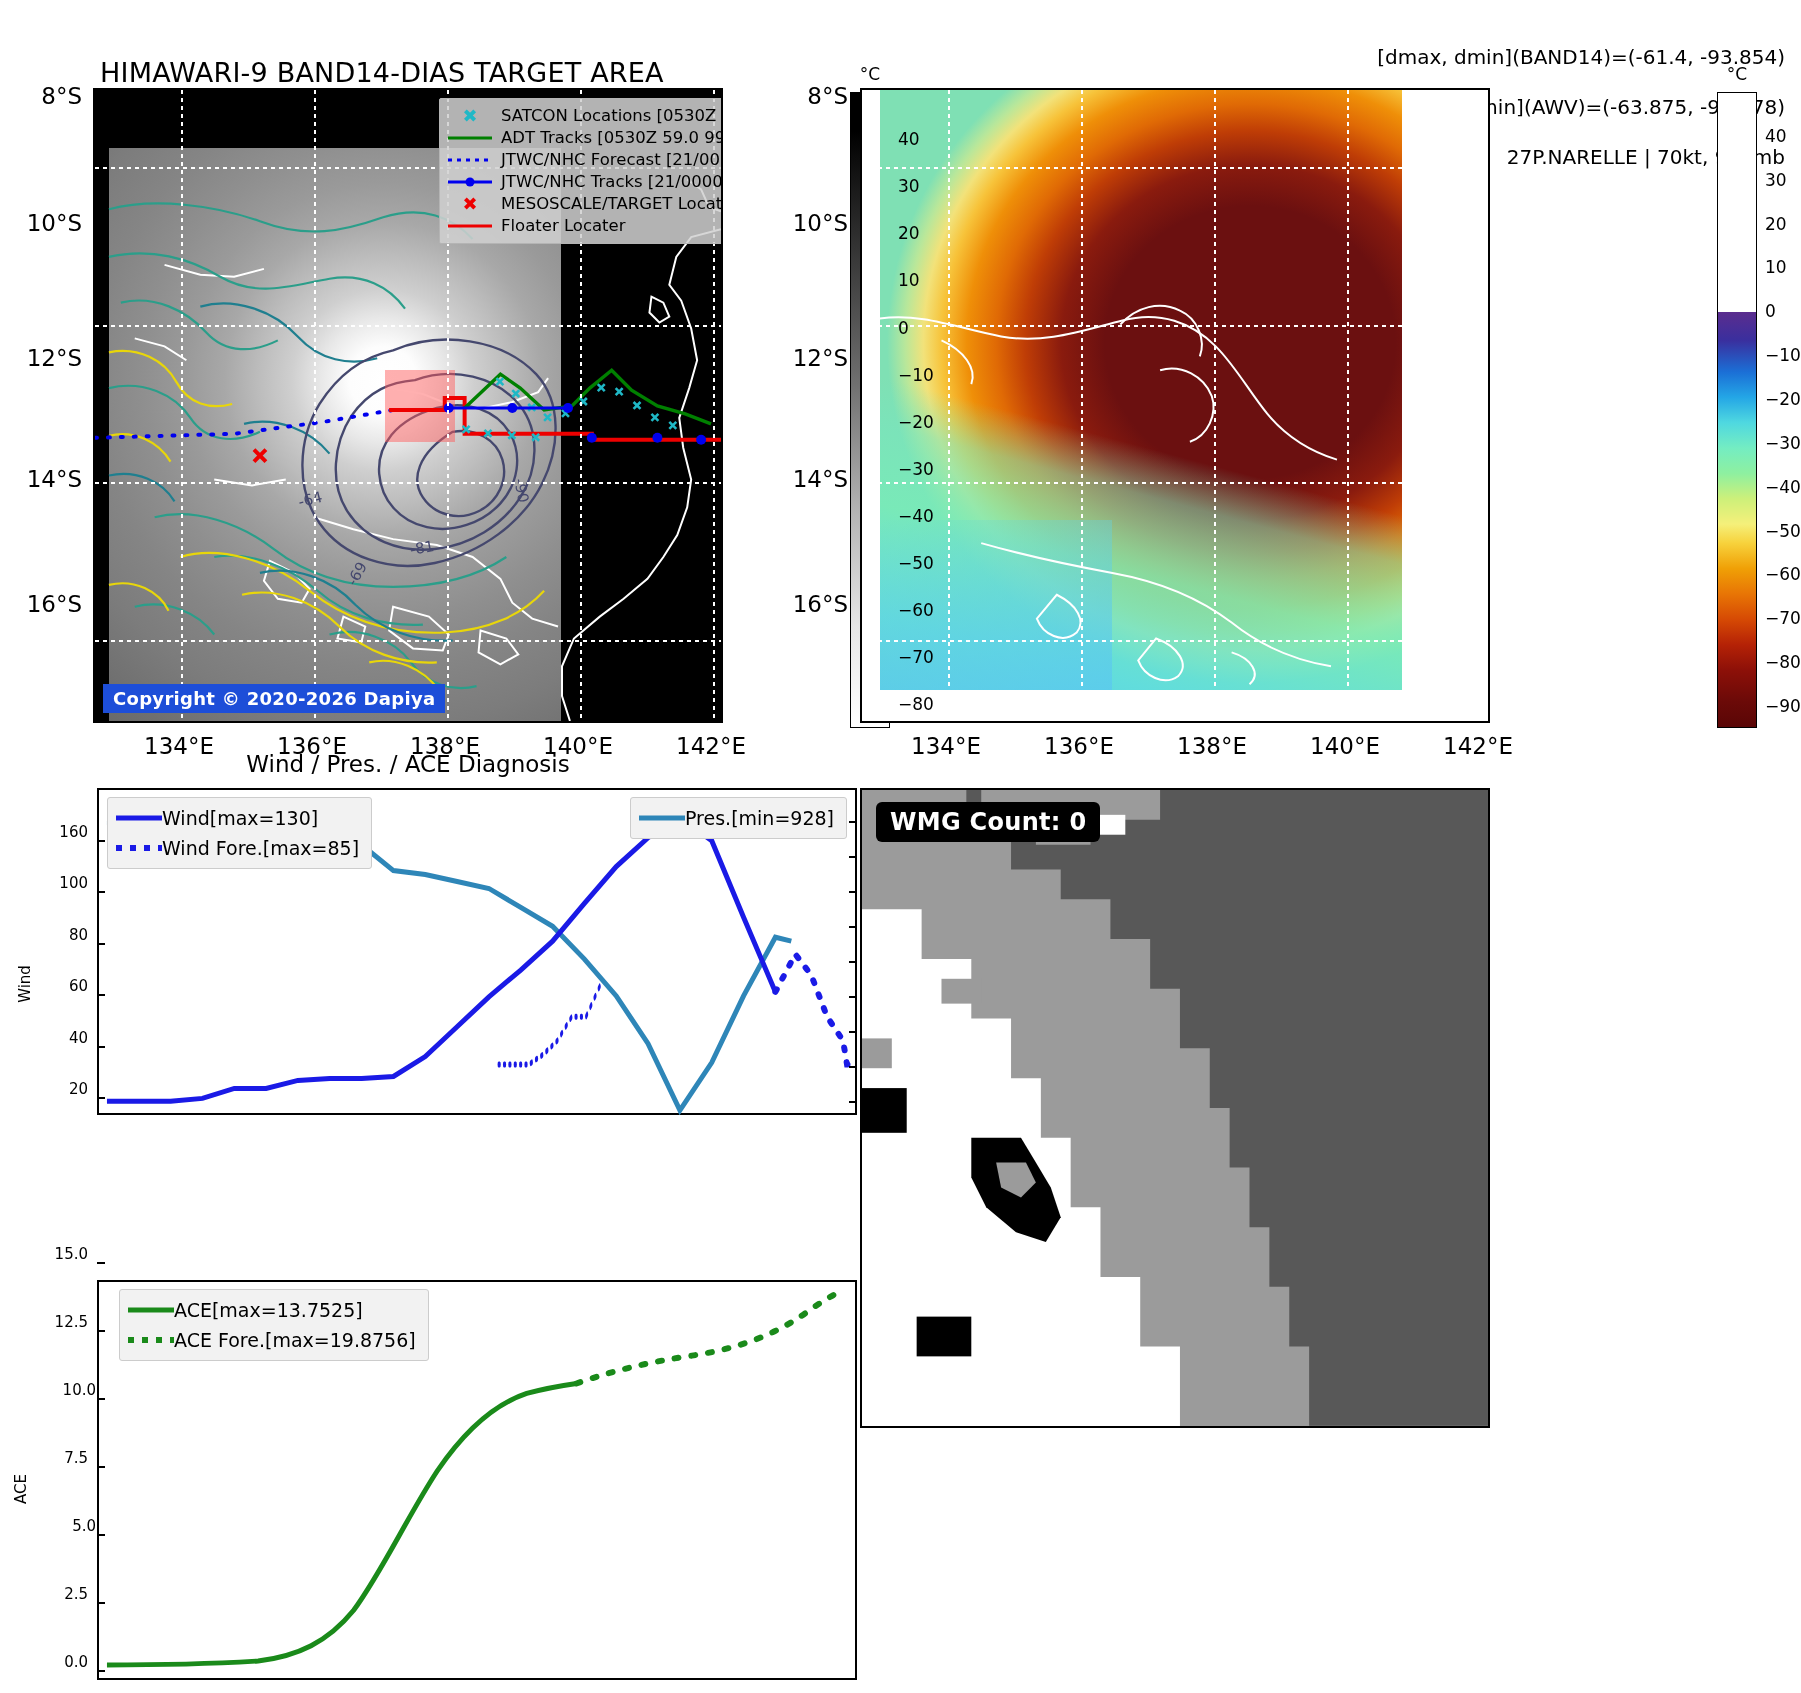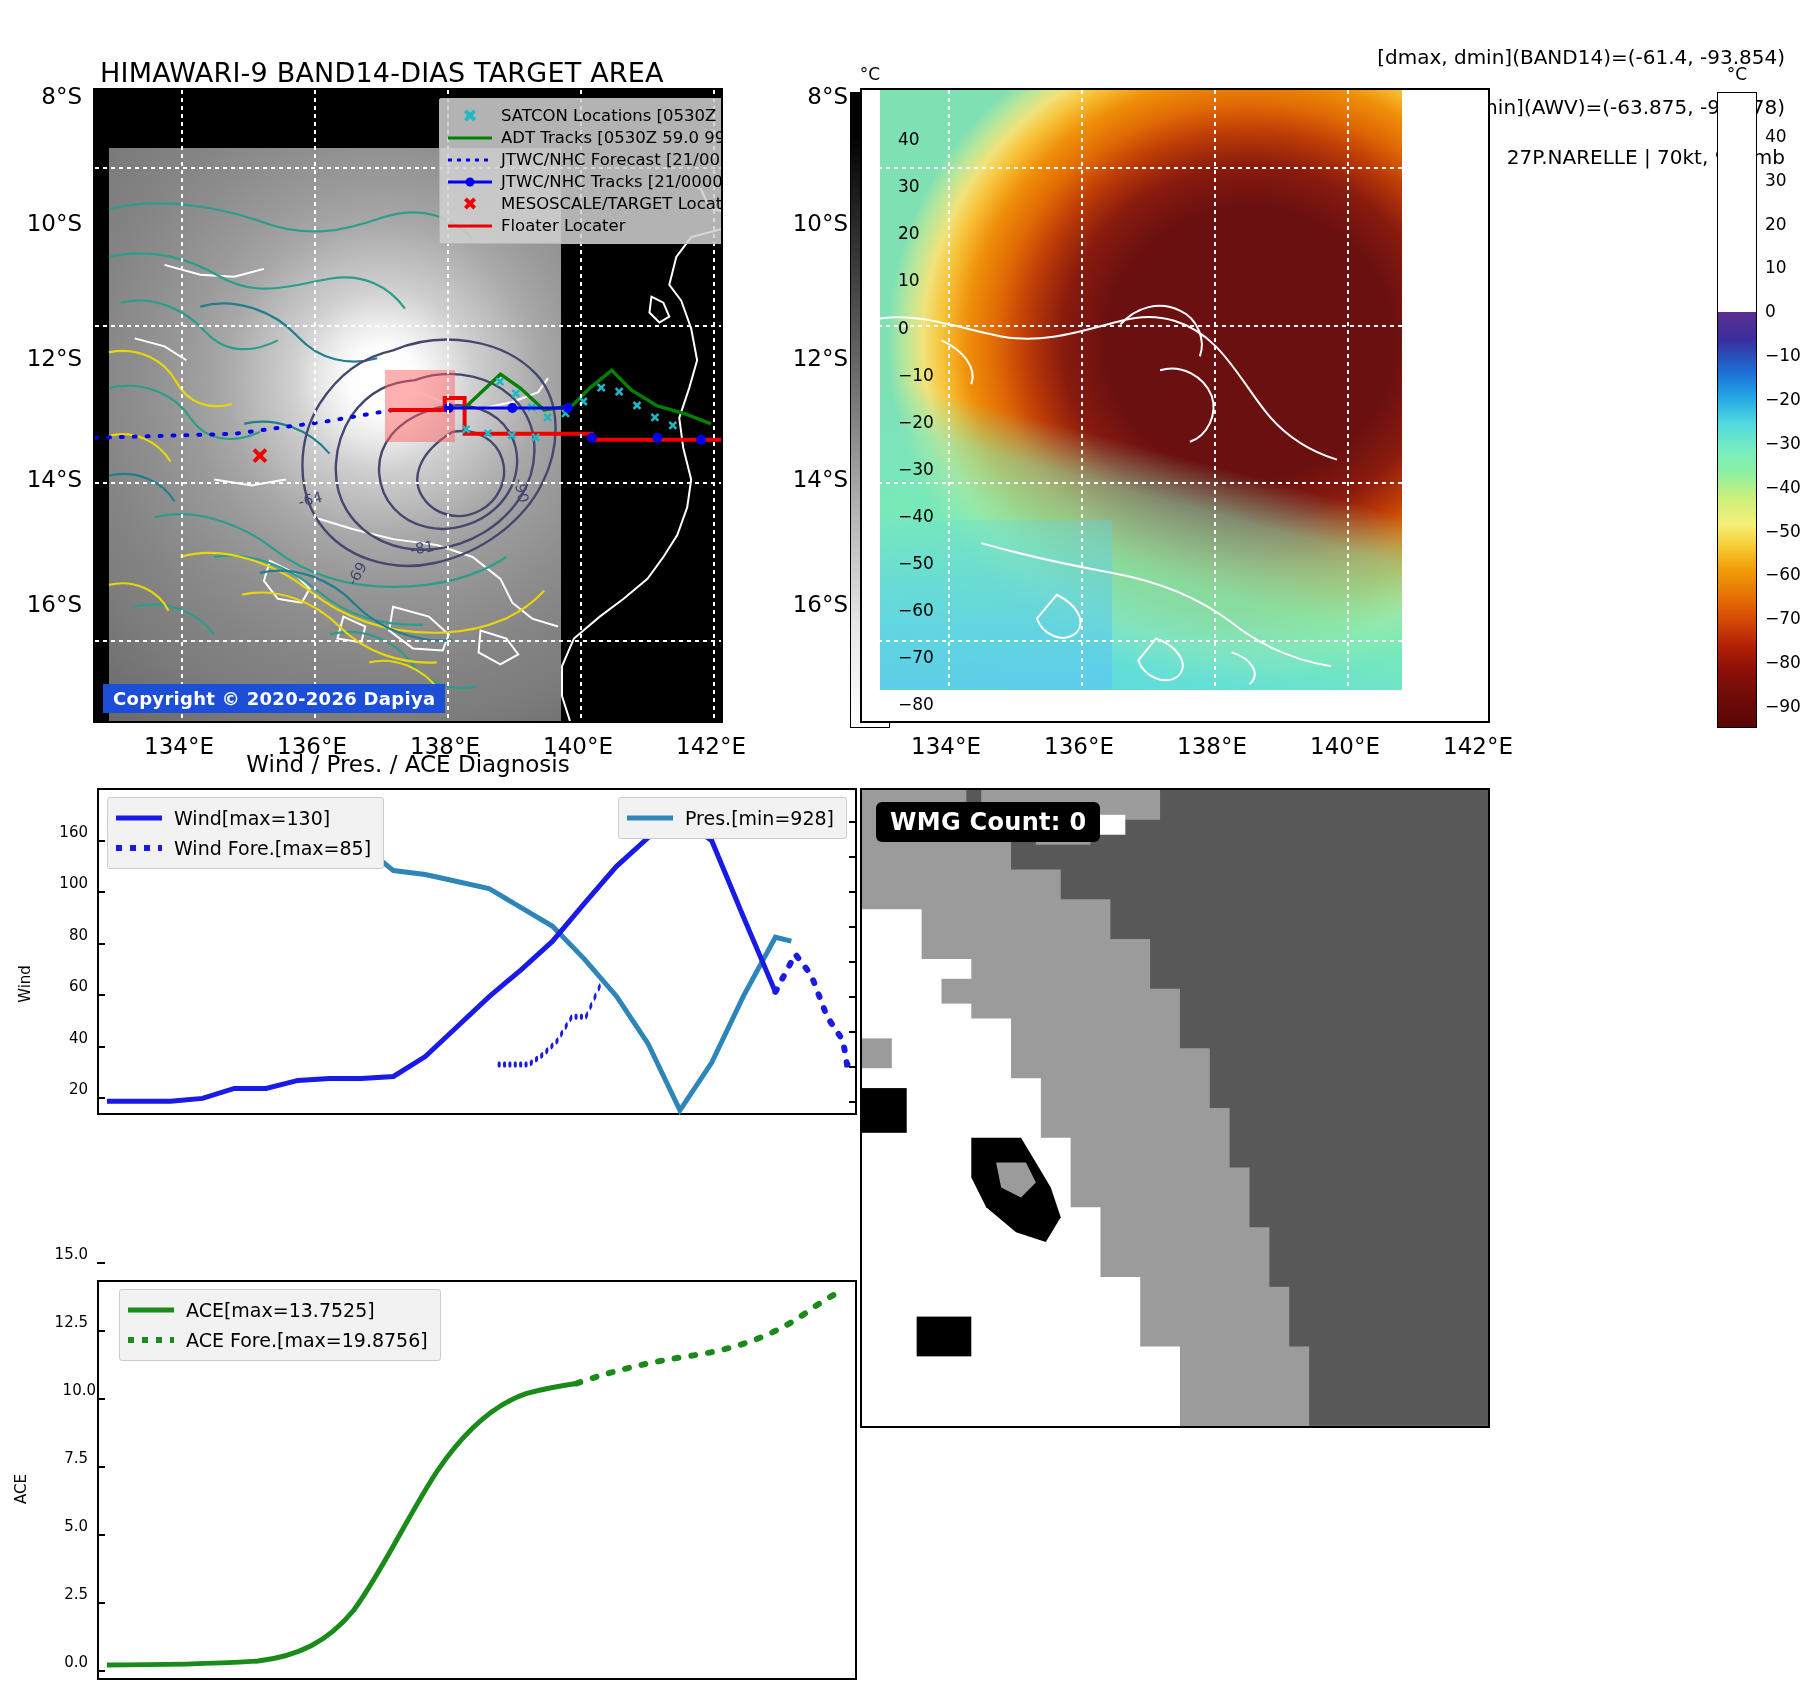--- a/index.html
+++ b/index.html
@@ -48,21 +48,21 @@
   #mapR{left:860px;top:88px;width:630px;height:635px;background:#fff;}
 
   
   .chart{position:absolute;border:2px solid #000;box-sizing:border-box;background:#fff;}
   .chtick{position:absolute;font-size:15px;}
   .chtick.l{transform:translate(-100%,-50%);}
   .chtick.r{transform:translateY(-50%);}
   .tickmark{position:absolute;background:#000;height:2px;width:8px;}
   .axisname{position:absolute;font-size:15px;transform-origin:center;}
   .chlegend{position:absolute;background:#f2f2f2;border:1px solid #cccccc;border-radius:3px;padding:5px 12px 5px 8px;font-size:19px;line-height:30px;}
-  .chlegend .row{display:flex;align-items:center;gap:12px;white-space:nowrap;}
+  .chlegend .row{display:flex;align-items:center;white-space:nowrap;}
   .ck{width:46px;height:8px;flex:0 0 46px;position:relative;}
   .ck .sol{position:absolute;inset:0;top:50%;height:5px;transform:translateY(-50%);}
   .ck .dsh{position:absolute;left:0;right:0;top:50%;height:6px;transform:translateY(-50%);background-image:linear-gradient(to right,currentColor 42%,transparent 42%);background-size:14px 6px;}
 
   .centertitle{position:absolute;font-size:23px;transform:translateX(-50%);}
 
   
   #wmg{left:860px;top:788px;width:630px;height:640px;background:#fff;}
   .wmgbadge{position:absolute;left:14px;top:12px;background:#000;color:#fff;font-weight:bold;font-size:24px;padding:6px 14px;border-radius:6px;letter-spacing:.3px;}
 </style>
@@ -397,21 +397,21 @@
       <span class="ck" style="color:#1a8a1a;">
           <span class="dsh"></span>
         </span>
       <span>ACE Fore.[max=19.8756]</span>
     </div>
   </div>
 </div>
 
 <div class="abs chtick l" style="left:88px;top:1662px;">0.0</div>
 <div class="abs chtick l" style="left:88px;top:1594px;">2.5</div>
-<div class="abs chtick l" style="left:88px;top:1526px;">5.0</div>
+<div class="abs chtick l" style="left:96px;top:1526px;">5.0</div>
 <div class="abs chtick l" style="left:88px;top:1458px;">7.5</div>
 <div class="abs chtick l" style="left:88px;top:1390px;margin-left:8px;">10.0</div>
 <div class="abs chtick l" style="left:88px;top:1322px;">12.5</div>
 <div class="abs chtick l" style="left:88px;top:1254px;">15.0</div>
 <div class="abs chtick l" style="left:88px;top:1350px;opacity:0;"></div>
 
 <div class="abs axisname" style="left:6px;top:1480px;transform:rotate(-90deg);">ACE</div>
 
 <div class="panel" id="wmg">
   <svg viewBox="0 0 630 640" preserveAspectRatio="none" style="position:absolute;inset:0;">

